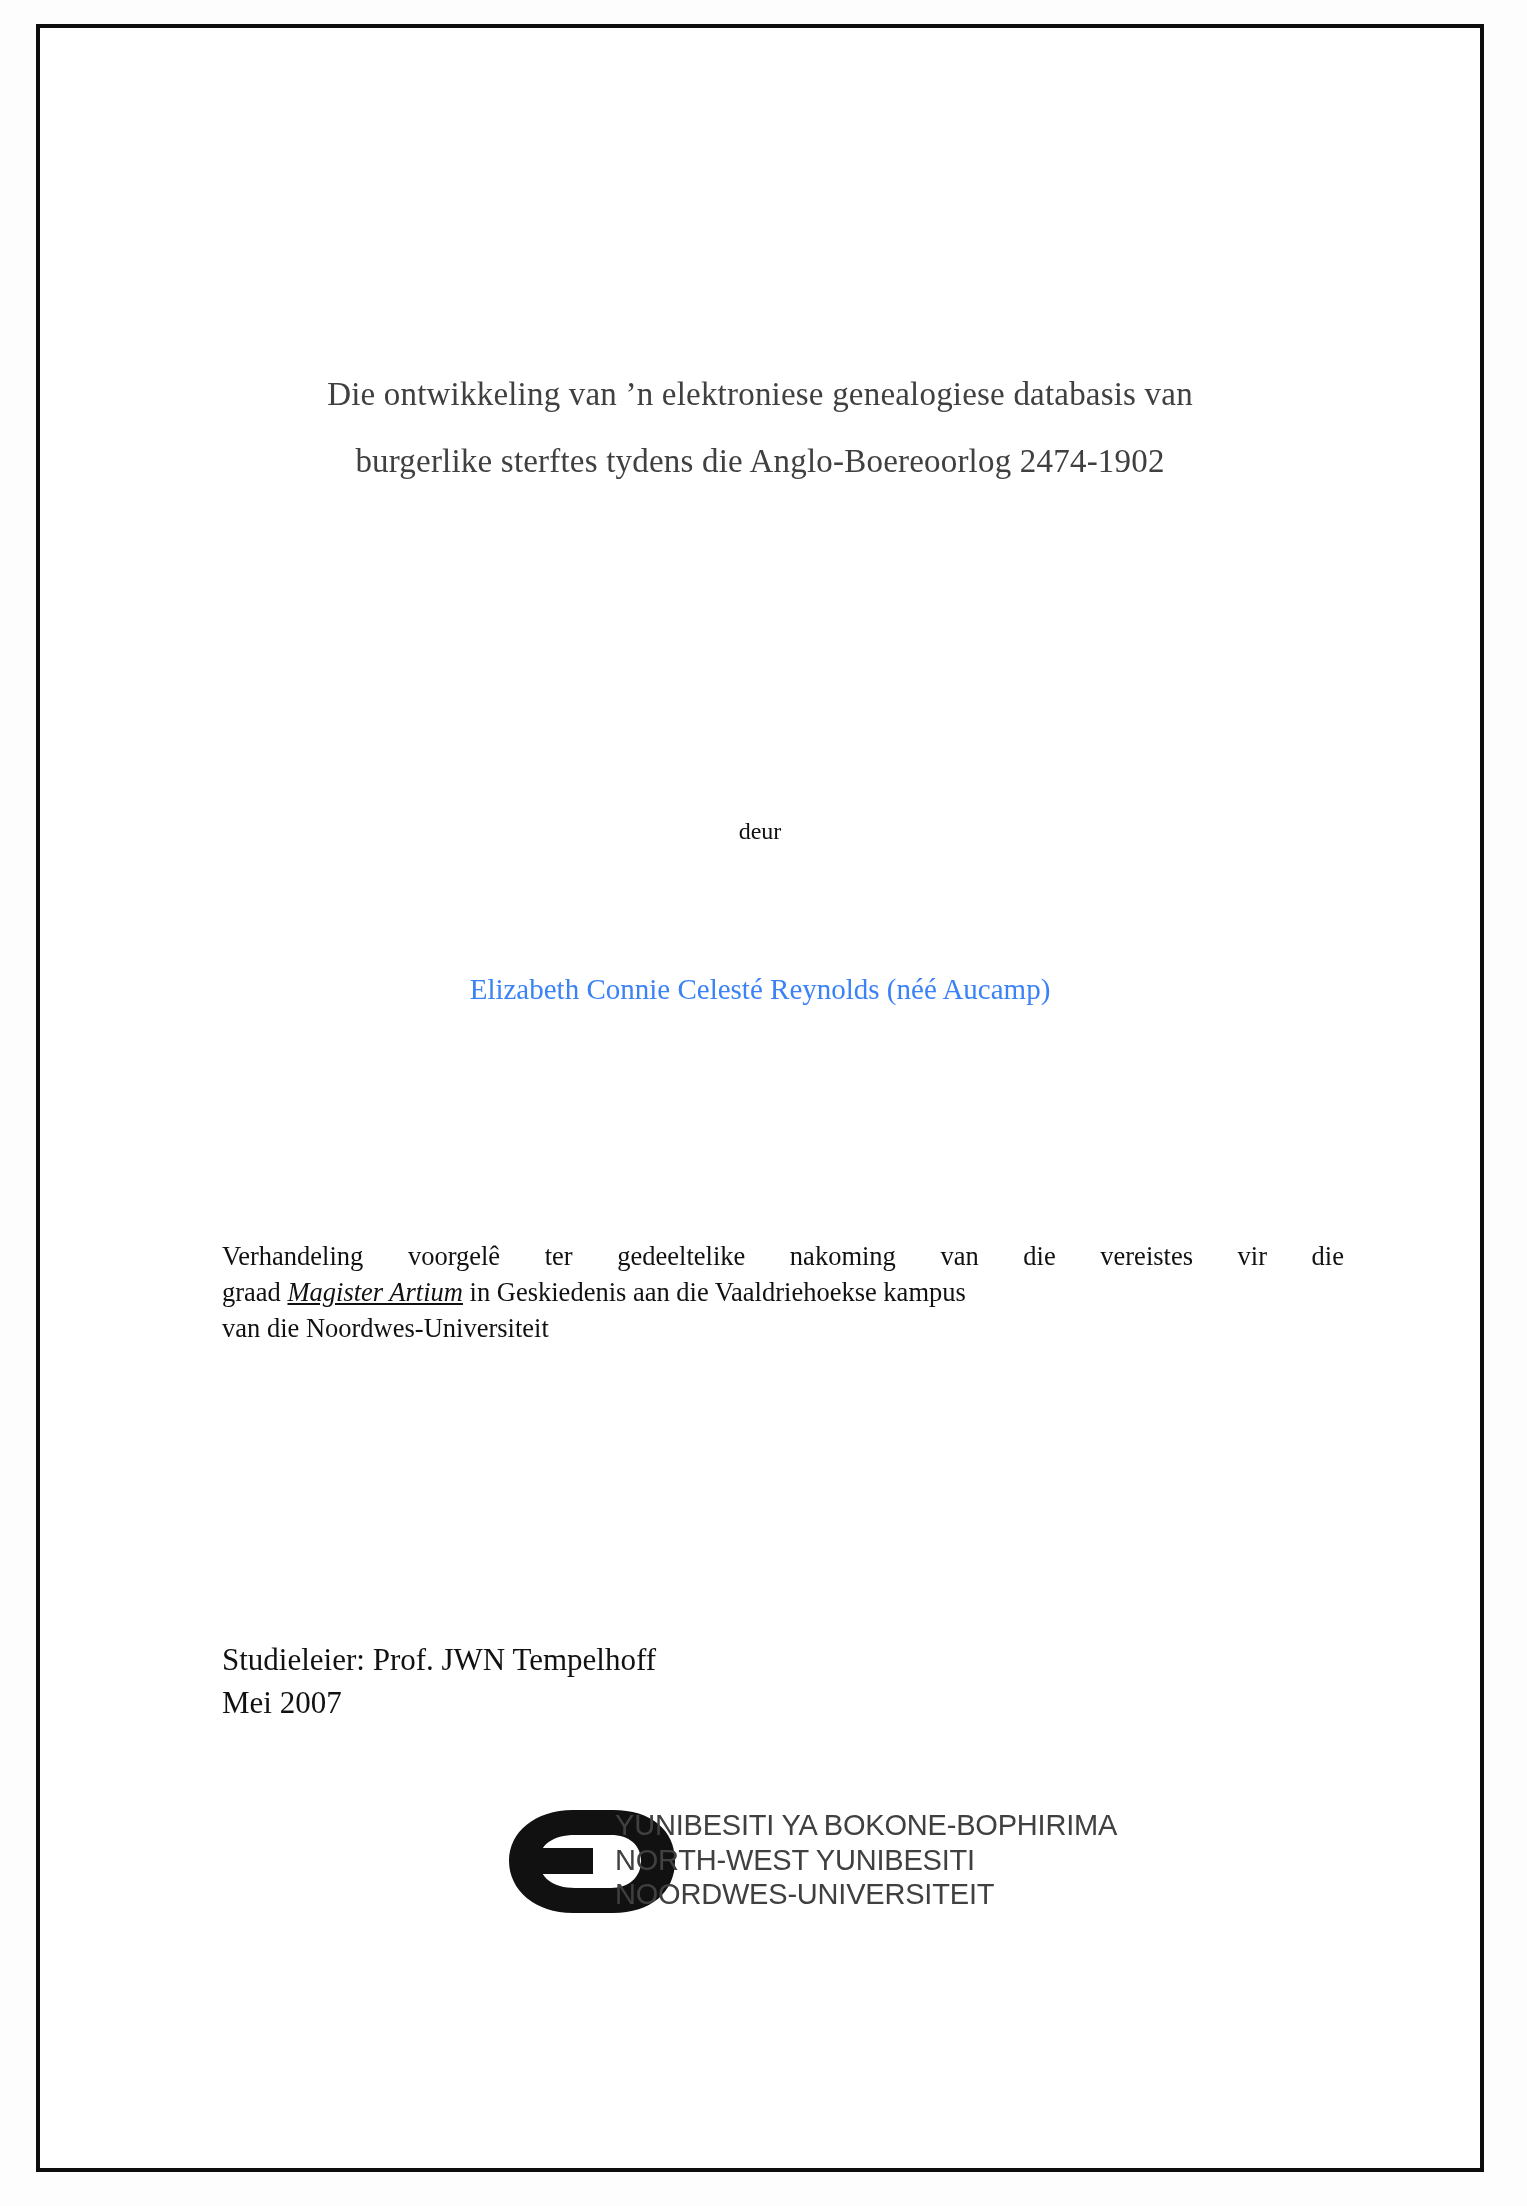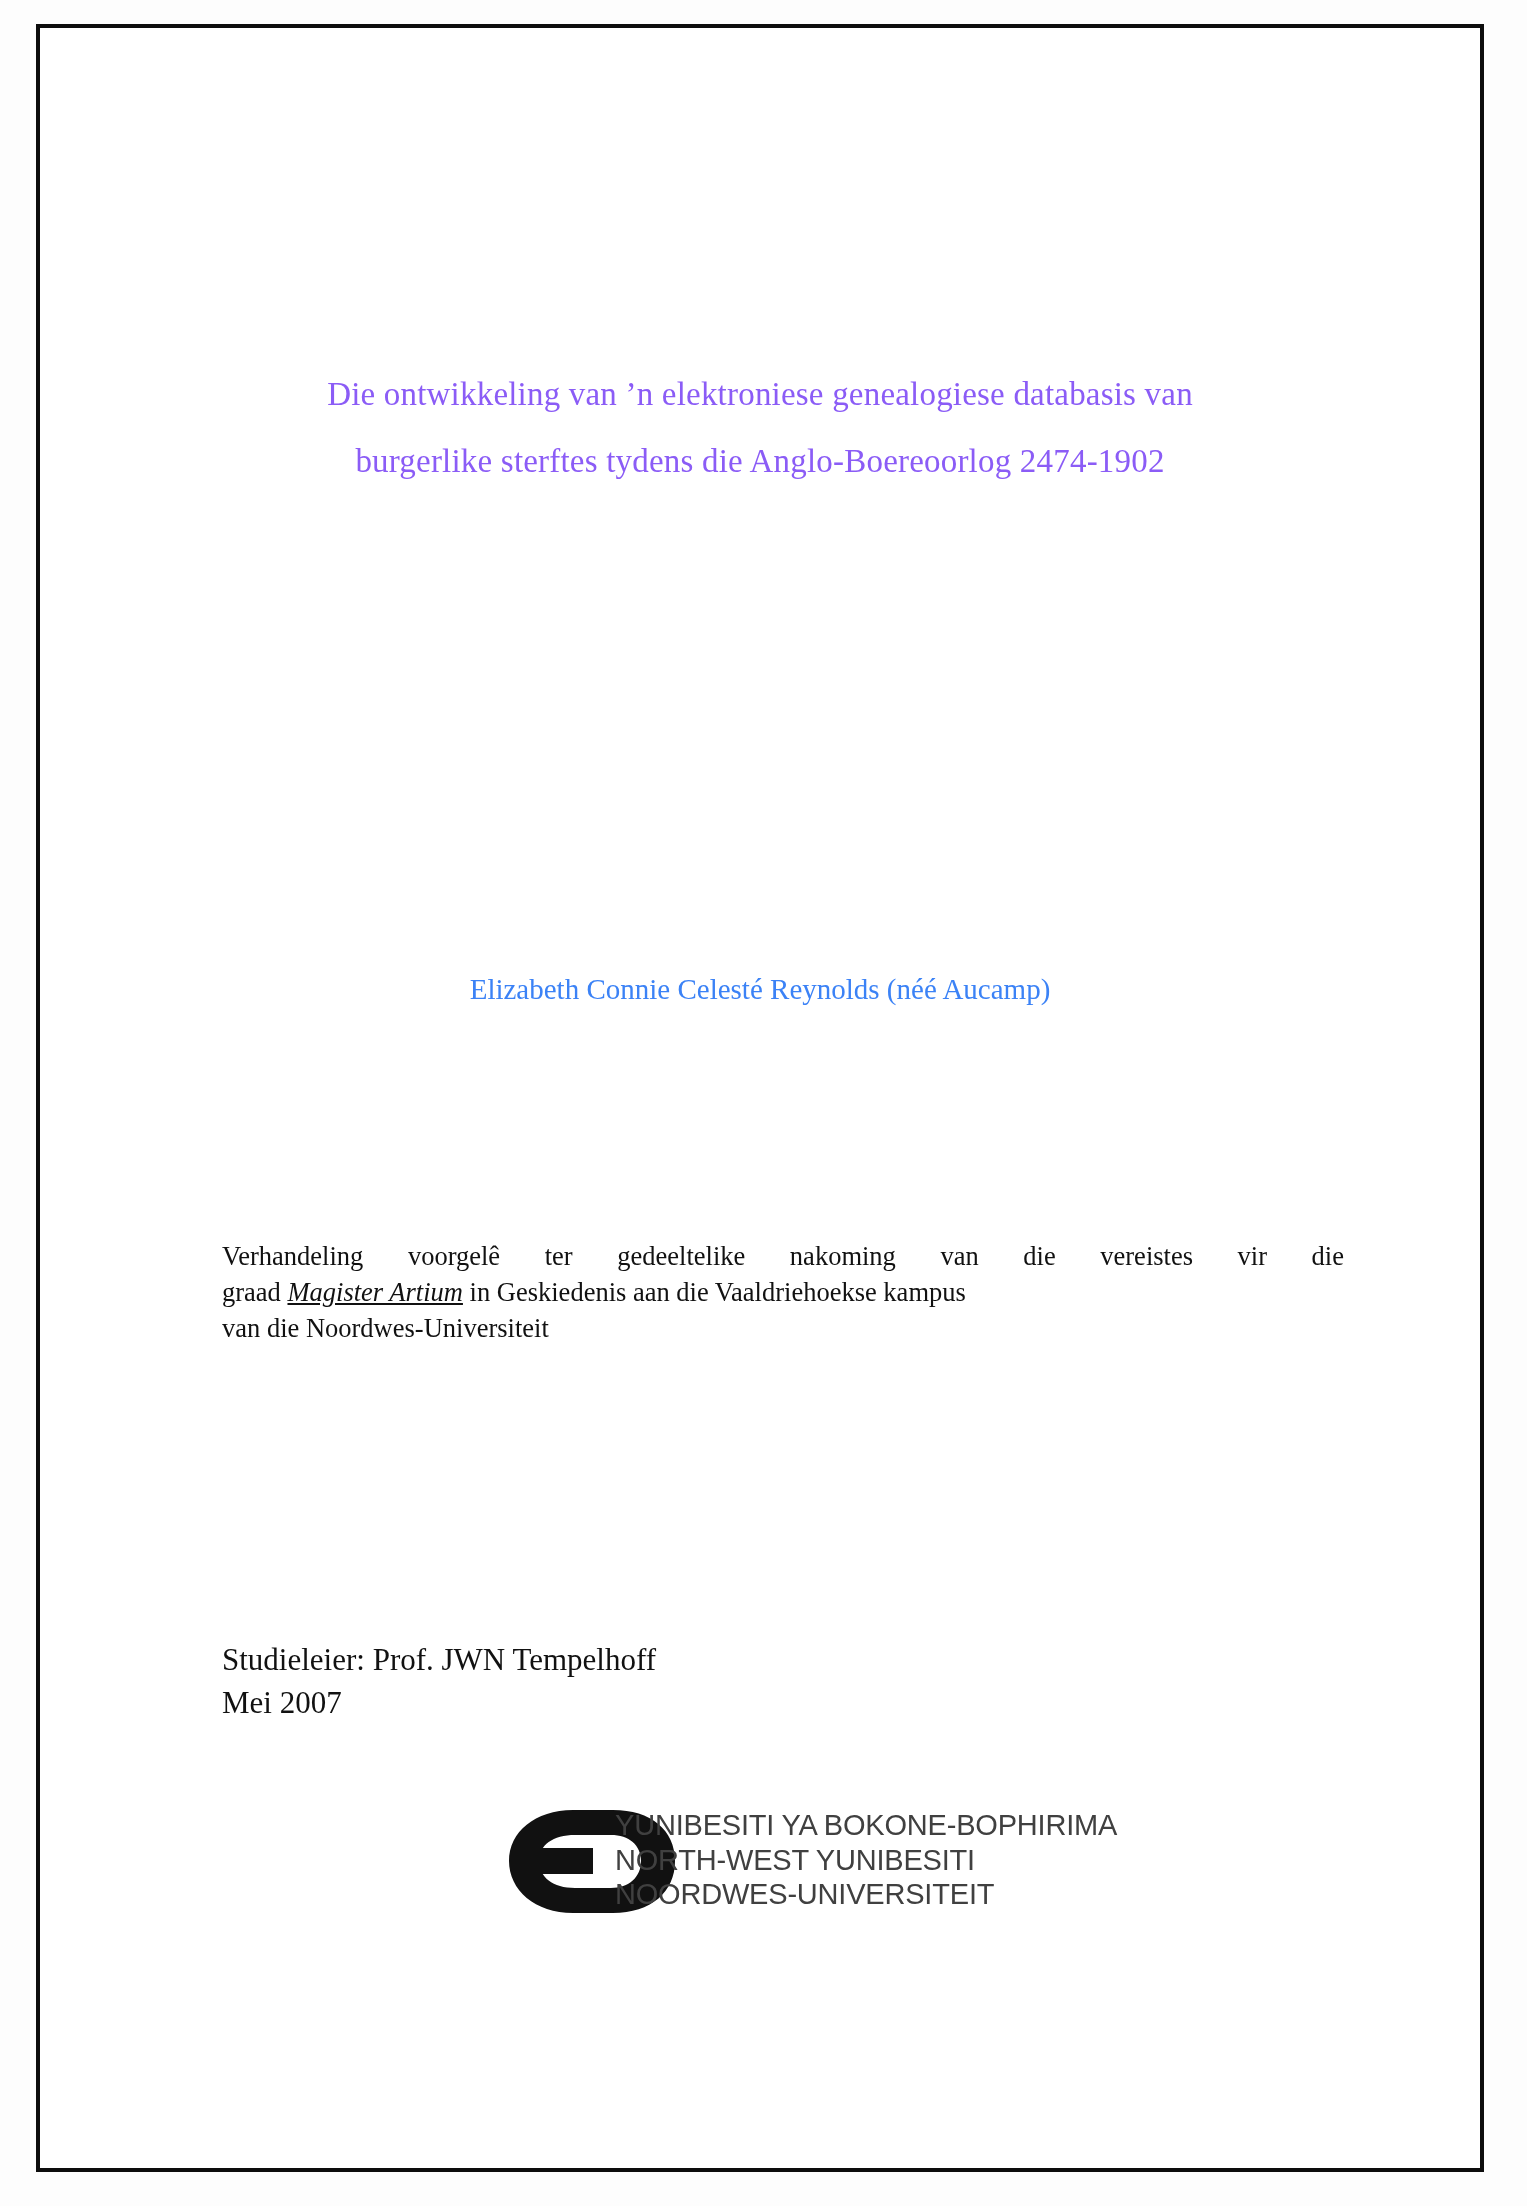--- a/index.html
+++ b/index.html
@@ -49,21 +49,21 @@
     position: absolute;
     left: 140px;
     top: 350px;
     width: 1160px;
     text-align: center;
   }
   .title-line {
     font-size: 33px;
     line-height: 1.0;
     letter-spacing: 0.2px;
-    color: #8b5cf6;
+    color: #404040;
   }
   .title-line.first { margin-bottom: 34px; }
 
   
   .deur {
     position: absolute;
     left: 140px;
     top: 790px;
     width: 1160px;
     text-align: center;
@@ -147,20 +147,21 @@
 
 <div class="page-scan">
   <div class="page-frame">
     <div class="page-inner">
 
       <div class="title-block">
         <div class="title-line first">Die ontwikkeling van ’n elektroniese genealogiese databasis van</div>
         <div class="title-line">burgerlike sterftes tydens die Anglo-Boereoorlog 2474-1902</div>
       </div>
 
+      <div class="deur">deur</div>
 
       <div class="author">Elizabeth Connie Celesté Reynolds (néé Aucamp)</div>
 
       <div class="statement">
         <div class="just">Verhandeling voorgelê ter gedeeltelike nakoming van die vereistes vir die</div>
         <div class="line2"><span>graad </span><em>Magister Artium</em><span> in Geskiedenis aan die Vaaldriehoekse kampus</span></div>
         <div class="line3">van die Noordwes-Universiteit</div>
       </div>
 
       <div class="supervisor">

